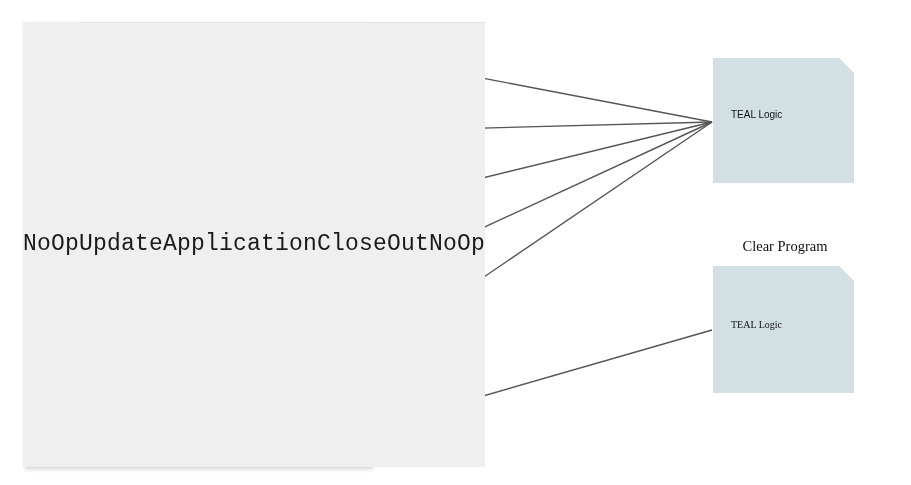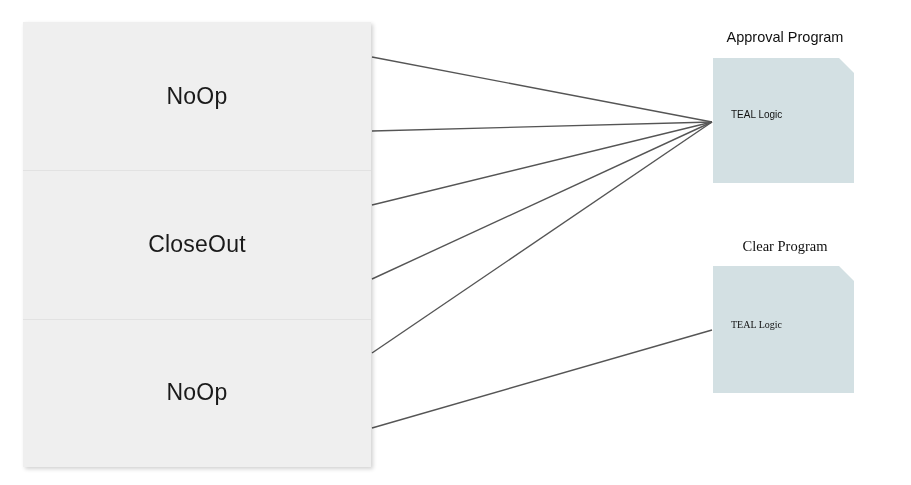--- a/index.html
+++ b/index.html
@@ -20,21 +20,21 @@
   .call-panel {
     position: absolute;
     left: 23px;
     top: 22px;
     width: 348px;
     height: 445px;
     background: #efefef;
     box-shadow: 2px 2px 4px rgba(0,0,0,0.18);
     box-sizing: border-box;
     display: flex;
-    flex-direction: column;
+    font-family: Liberation Mono, monospace;
   }
   .call-row {
     flex: 1 1 0;
     display: flex;
     align-items: center;
     justify-content: center;
     position: relative;
     background: #efefef;
   }
   .call-row + .call-row::before {
@@ -121,29 +121,31 @@
     <line x1="372" y1="279" x2="712" y2="122" stroke="#555555"></line>
     <line x1="372" y1="353" x2="712" y2="122" stroke="#555555"></line>
     <line x1="372" y1="428" x2="712" y2="330" stroke="#555555"></line>
   </svg>
 
   <div class="call-panel">
     <div class="call-row">
       <span class="call-row-label">NoOp</span>
     </div>
     <div class="call-row">
+      <span class="call-row-label">UpdateApplication</span>
+    </div>
+    <div class="call-row">
       <span class="call-row-label">CloseOut</span>
     </div>
     <div class="call-row">
       <span class="call-row-label">NoOp</span>
     </div>
   </div>
 
   <div class="program" id="approval-program">
-    <div class="program-title" id="approval-title">Approval Program</div>
     <div class="program-shape" id="approval-shape"></div>
     <div class="program-label" id="approval-label">TEAL Logic</div>
   </div>
 
   <div class="program" id="clear-program">
     <div class="program-title" id="clear-title">Clear Program</div>
     <div class="program-shape" id="clear-shape"></div>
     <div class="program-label" id="clear-label">TEAL Logic</div>
   </div>
 

